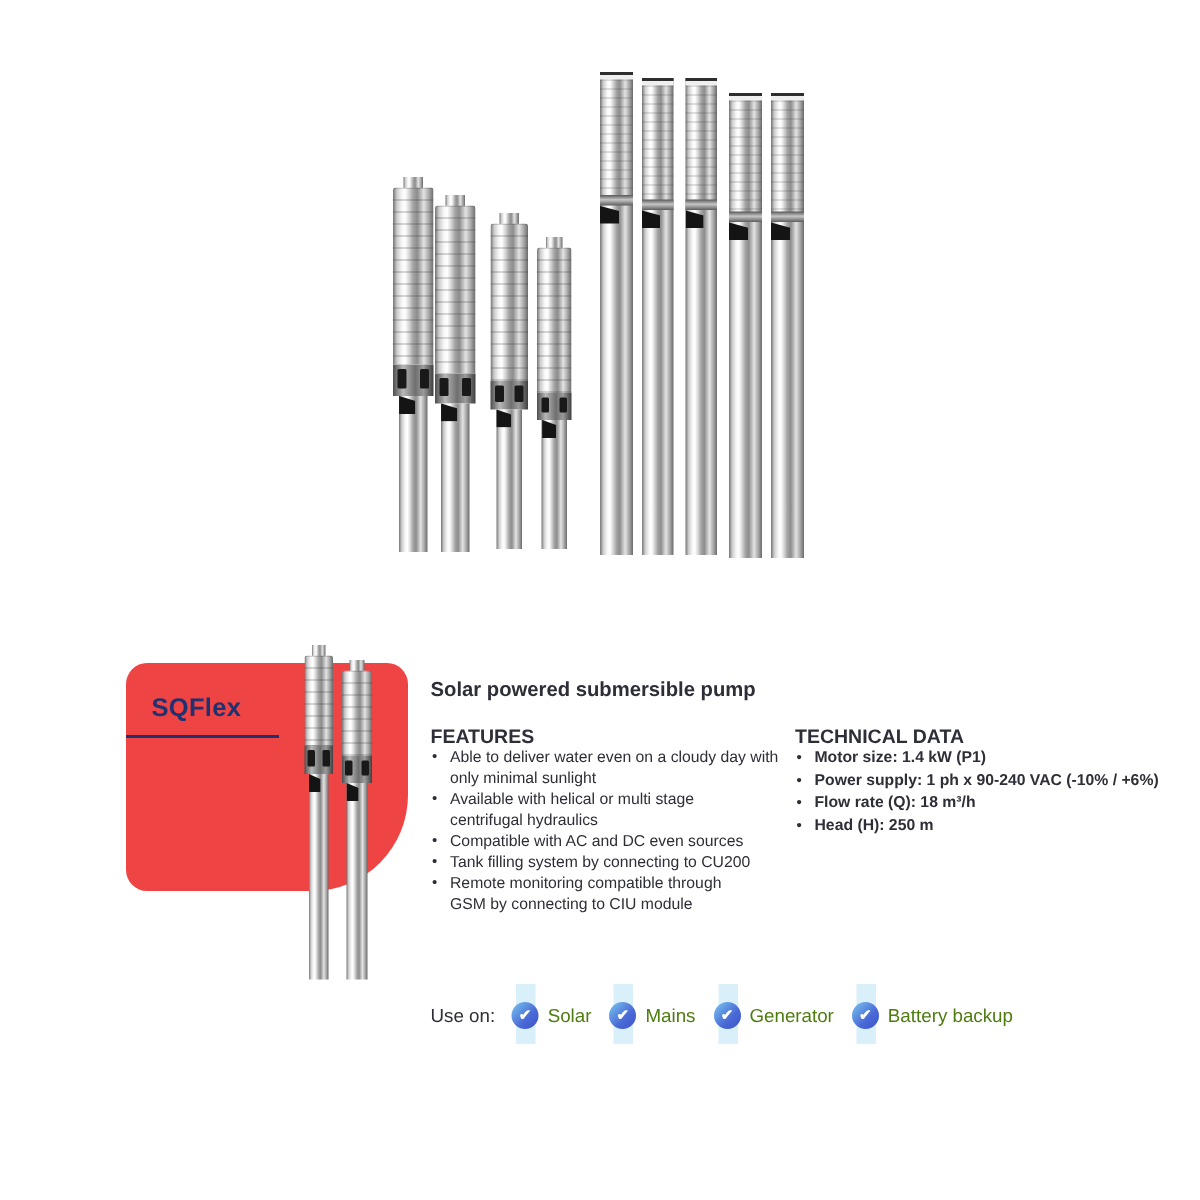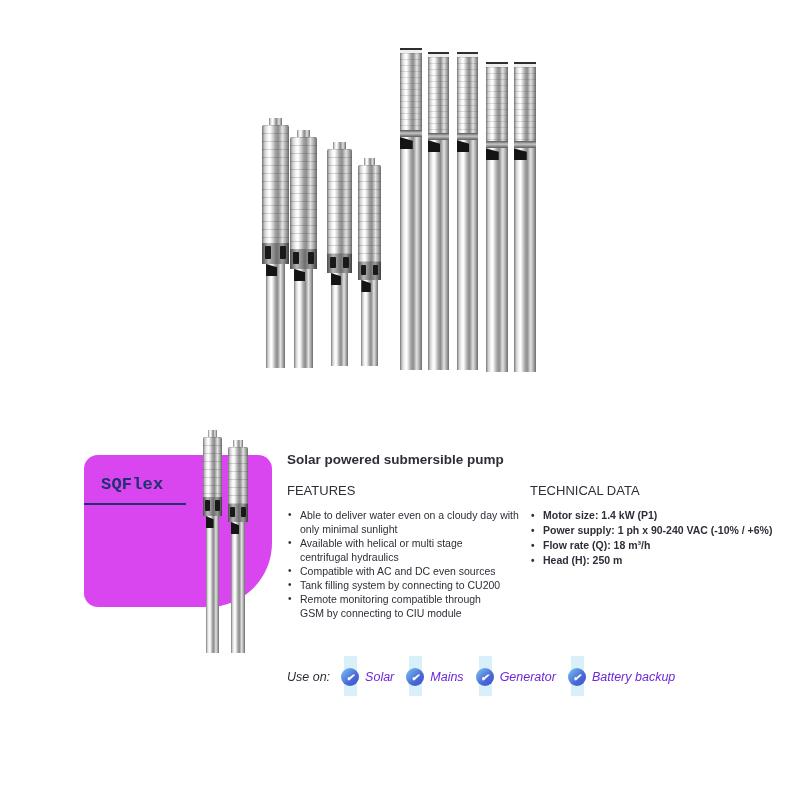--- a/index.html
+++ b/index.html
@@ -22,57 +22,57 @@
   .joint{background:linear-gradient(90deg,#4e4e4e,#b8b8b8 25%,#6f6f6f 55%,#9b9b9b 75%,#3f3f3f);}
   .joint::before,.joint::after{content:"";position:absolute;top:16%;width:24%;height:58%;background:#191919;border-radius:1px;}
   .joint::before{left:11%;} .joint::after{right:11%;}
   .collar{background:linear-gradient(180deg,#575757,#c6c6c6 45%,#5d5d5d);}
   .capline{background:linear-gradient(180deg,#2e2e2e 0 40%,#efefef 40%);}
   .ribs-ov{background:repeating-linear-gradient(180deg,rgba(60,60,60,.16) 0 1px,rgba(255,255,255,0) 1px 6px);}
   .tip{background:#141414;clip-path:polygon(0 0,100% 28%,100% 100%,0 100%);}
 
   
   .brand-card{
-    position:absolute;left:84px;top:455px;width:188px;height:152px;
-    background:#d946ef;border-radius:14px 14px 64px 14px;z-index:1;font-family:Liberation Mono, monospace;
+    position:absolute;left:84px;top:442px;width:188px;height:152px;
+    background:#ef4444;border-radius:14px 14px 64px 14px;z-index:1;
   }
   .brand-name{
     position:absolute;left:17px;top:20px;
     font-size:17px;font-weight:bold;color:#1f3170;letter-spacing:.2px;
   }
   .brand-rule{position:absolute;left:0;top:48px;width:102px;height:0;border-bottom:2.5px solid #1f3170;}
 
   
   .content{position:absolute;left:287px;top:452px;width:478px;}
   .title{font-size:13.5px;line-height:16px;font-weight:bold;margin:0 0 15px 0;color:#2e2e38;}
   .cols{display:flex;align-items:flex-start;}
   .col-features{width:243px;flex:0 0 243px;}
   .col-tech{width:235px;flex:0 0 235px;}
-  .sec-heading{font-size:13px;font-weight:normal;margin:0 0 10px 0;color:#2e2e38;}
+  .sec-heading{font-size:13px;font-weight:bold;margin:0 0 0 0;color:#2e2e38;}
   ul.blist{list-style:none;margin:0;padding:0;}
   ul.blist li{
     position:relative;padding-left:13px;margin:0;
     font-size:10.5px;color:#2e2e38;white-space:pre-line;
   }
   .col-features ul.blist li{line-height:14px;}
   .col-tech ul.blist li{line-height:15px;white-space:nowrap;font-weight:bold;}
   ul.blist li::before{content:"\2022";position:absolute;left:1px;top:0;font-size:10px;}
 
   
-  .use-on{position:absolute;left:287px;top:662px;height:30px;display:flex;align-items:center;font-style:italic;}
+  .use-on{position:absolute;left:287px;top:662px;height:30px;display:flex;align-items:center;}
   .use-label{font-size:12.5px;color:#2e2e38;margin-right:11px;}
   .use-item{display:flex;align-items:center;margin-right:12px;position:relative;}
   .check-band{position:absolute;left:3px;top:-12px;width:13px;height:40px;background:#d9f0fb;z-index:0;}
   .check-circle{
     position:relative;z-index:1;width:18px;height:18px;border-radius:50%;
     background:linear-gradient(135deg,#79c7f0 0%,#4a69d6 60%,#3c54cb 100%);
     color:#ffffff;font-size:10px;font-weight:bold;
     display:flex;align-items:center;justify-content:center;margin-right:6px;
   }
-  .use-name{font-size:12.5px;color:#6d28d9;position:relative;z-index:1;}
+  .use-name{font-size:12.5px;color:#4d7c0f;position:relative;z-index:1;}
 </style>
 </head>
 <body>
 
 <div id="hero" class="photo">
     <div class="pump" style="left: 12px; top: 83px; width: 27px; height: 250px;">
       <div class="metal" style="left: 25%; top: 0px; width: 50%; height: 8px;"></div>
       <div class="ribs" style="left: 0px; top: 7px; width: 100%; height: 118px; border-radius: 2px 2px 0px 0px;"></div>
       <div class="joint" style="left: 0px; top: 125px; width: 100%; height: 21px;"></div>
       <div class="metal" style="left: 15%; top: 146px; width: 70%; bottom: 0px;">

